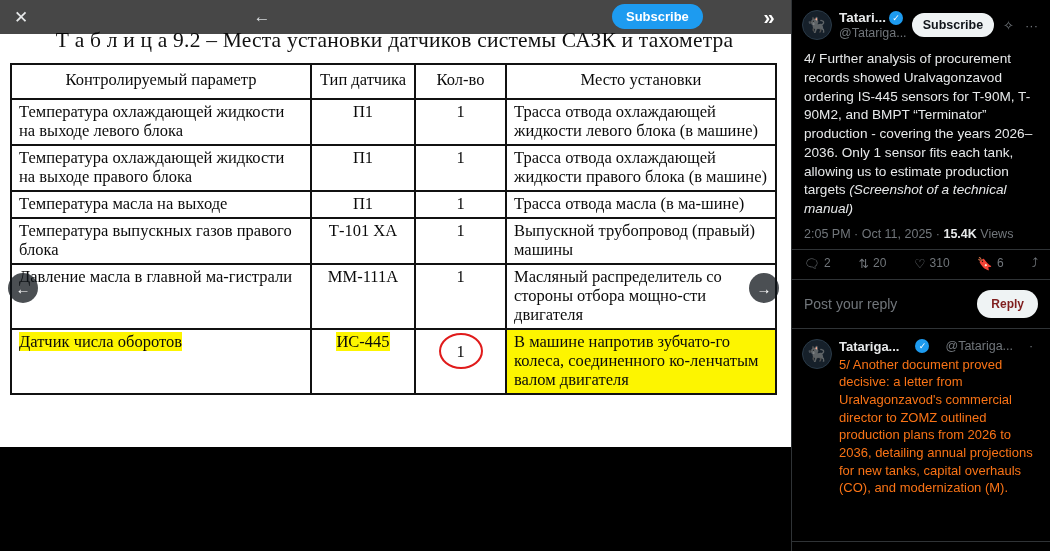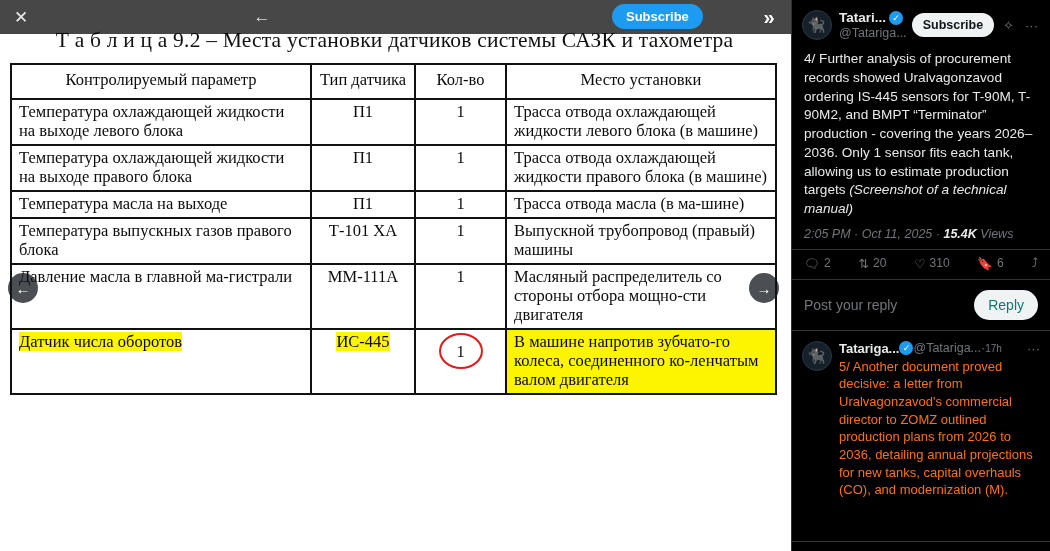--- a/index.html
+++ b/index.html
@@ -76,21 +76,21 @@
     background: rgba(15,20,25,0.75);
     color: #fff; display: flex; align-items: center; justify-content: center;
     font-size: 15px; cursor: pointer; z-index: 7;
   }
   .nav-arrow.left { left: 8px; }
   .nav-arrow.right { right: 12px; }
 
   
   #scan {
     position: absolute; top: 0; left: 0;
-    width: 791px; height: 551px;
+    width: 791px; height: 447px;
     background: #fff;
     padding: 26px 12px 0 10px;
   }
   #scan-title {
     font-family: "Liberation Serif", serif;
     font-size: 21.5px;
     color: #111;
     text-align: center;
     letter-spacing: 0.2px;
     margin: 2px 0 10px 0;
@@ -177,50 +177,50 @@
   .head-ic { color: #71767b; font-size: 13px; padding: 0 2px; cursor: pointer; }
   .tw-body {
     padding: 8px 12px 4px 12px;
     font-size: 13.6px;
     line-height: 1.38;
     color: #e7e9ea;
   }
   .tw-body .it { font-style: italic; }
   .tw-meta {
     padding: 4px 12px 8px 12px;
-    color: #71767b; font-size: 12.5px; font-style: italic;
+    color: #71767b; font-size: 12.5px;
   }
   .tw-meta b { color: #e7e9ea; font-weight: 700; }
   .tw-actions {
     display: flex; align-items: center; justify-content: space-between;
     padding: 6px 12px 8px 12px;
     border-top: 1px solid #2f3336;
     border-bottom: 1px solid #2f3336;
     color: #71767b; font-size: 12px;
   }
   .act { display: flex; align-items: center; gap: 4px; cursor: pointer; }
   .act .g { font-size: 12.5px; }
   .reply-row {
     display: flex; align-items: center;
     padding: 10px 12px;
     border-bottom: 1px solid #2f3336;
     gap: 24px;
   }
   .reply-ph { color: #71767b; font-size: 14px; flex: 1; }
   .reply-btn {
-    background: #eff3f4; color: #0f766e;
-    font-weight: 400; font-size: 14px;
+    background: #eff3f4; color: #7f1d1d;
+    font-weight: 700; font-size: 12px;
     border: none; border-radius: 15px;
     padding: 7px 14px; cursor: pointer;
   }
   .thread {
     padding: 10px 10px 4px 10px;
     display: flex; gap: 7px;
   }
-  .thread .names2 { display: flex; align-items: center; gap: 0; flex-wrap: nowrap; }
+  .thread .names2 { display: flex; align-items: center; gap: 16px; flex-wrap: nowrap; }
   .th-nm { font-weight: 700; font-size: 13px; white-space: nowrap; }
   .th-handle { color: #71767b; font-size: 12.5px; white-space: nowrap; }
   .th-time { color: #71767b; font-size: 10px; white-space: nowrap; }
   .th-dot { color: #71767b; font-size: 12.5px; }
   .th-more { margin-left: auto; color: #71767b; font-size: 13px; cursor: pointer; }
   .th-text {
     font-size: 13px; line-height: 1.36; color: #f97316;
     padding-top: 2px;
   }
   .th-col { flex: 1; min-width: 0; }

